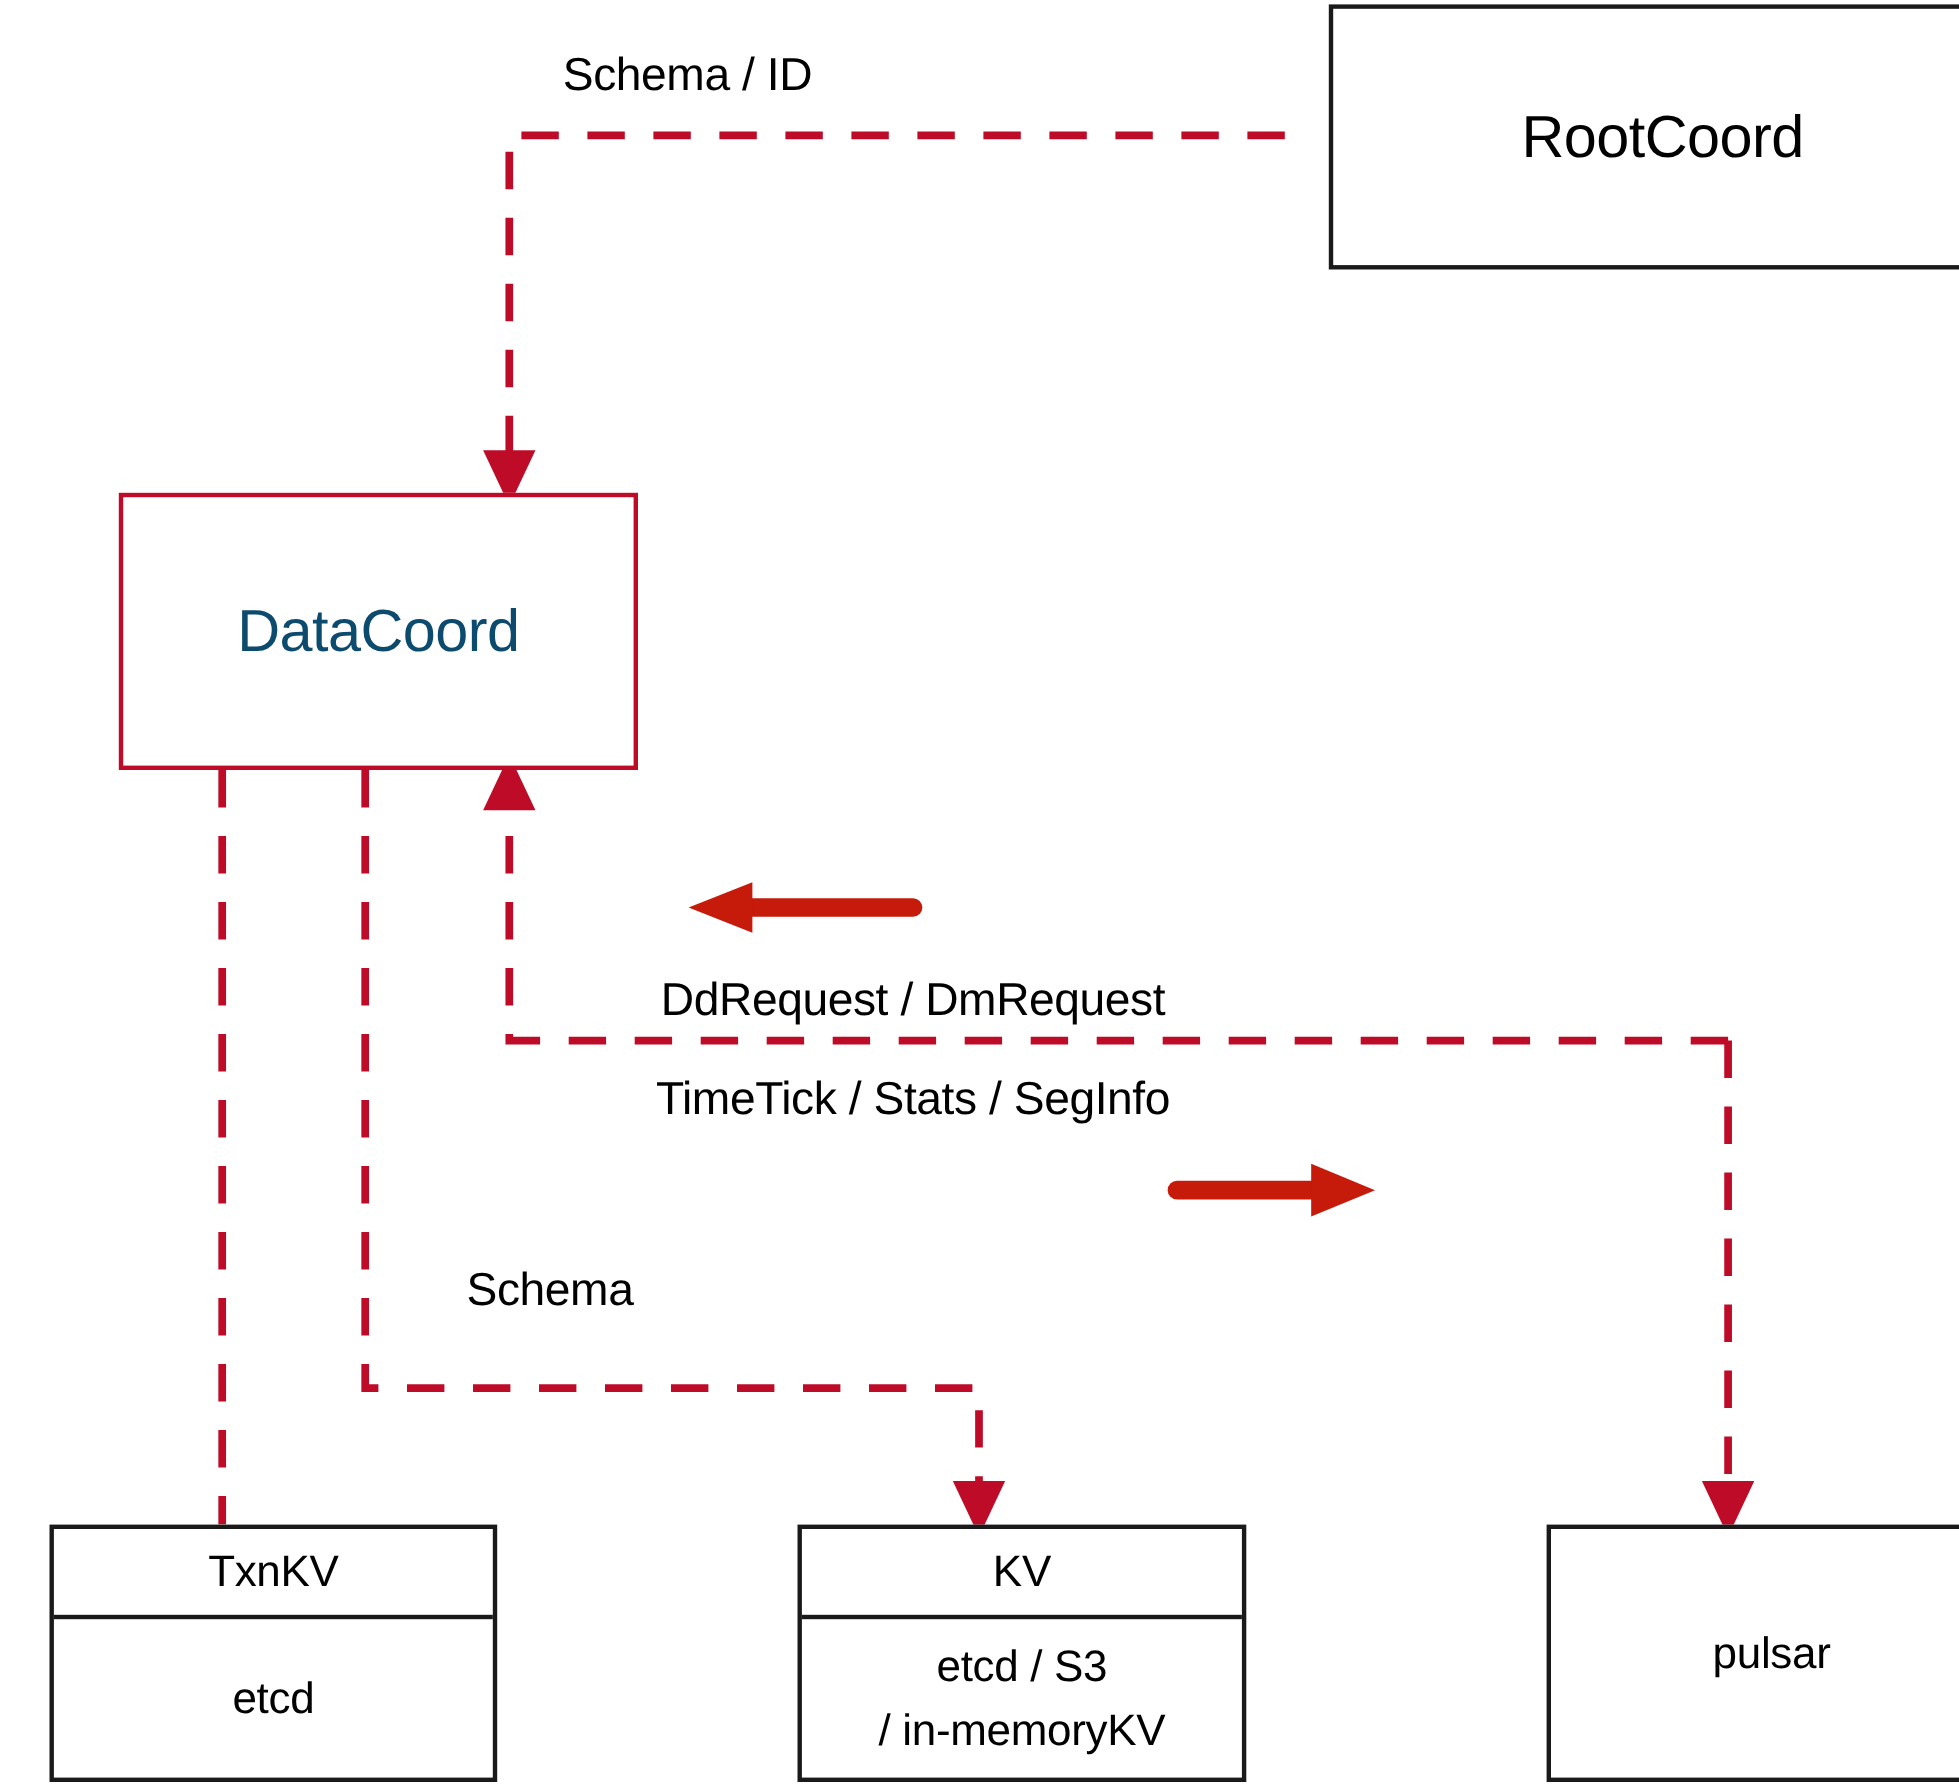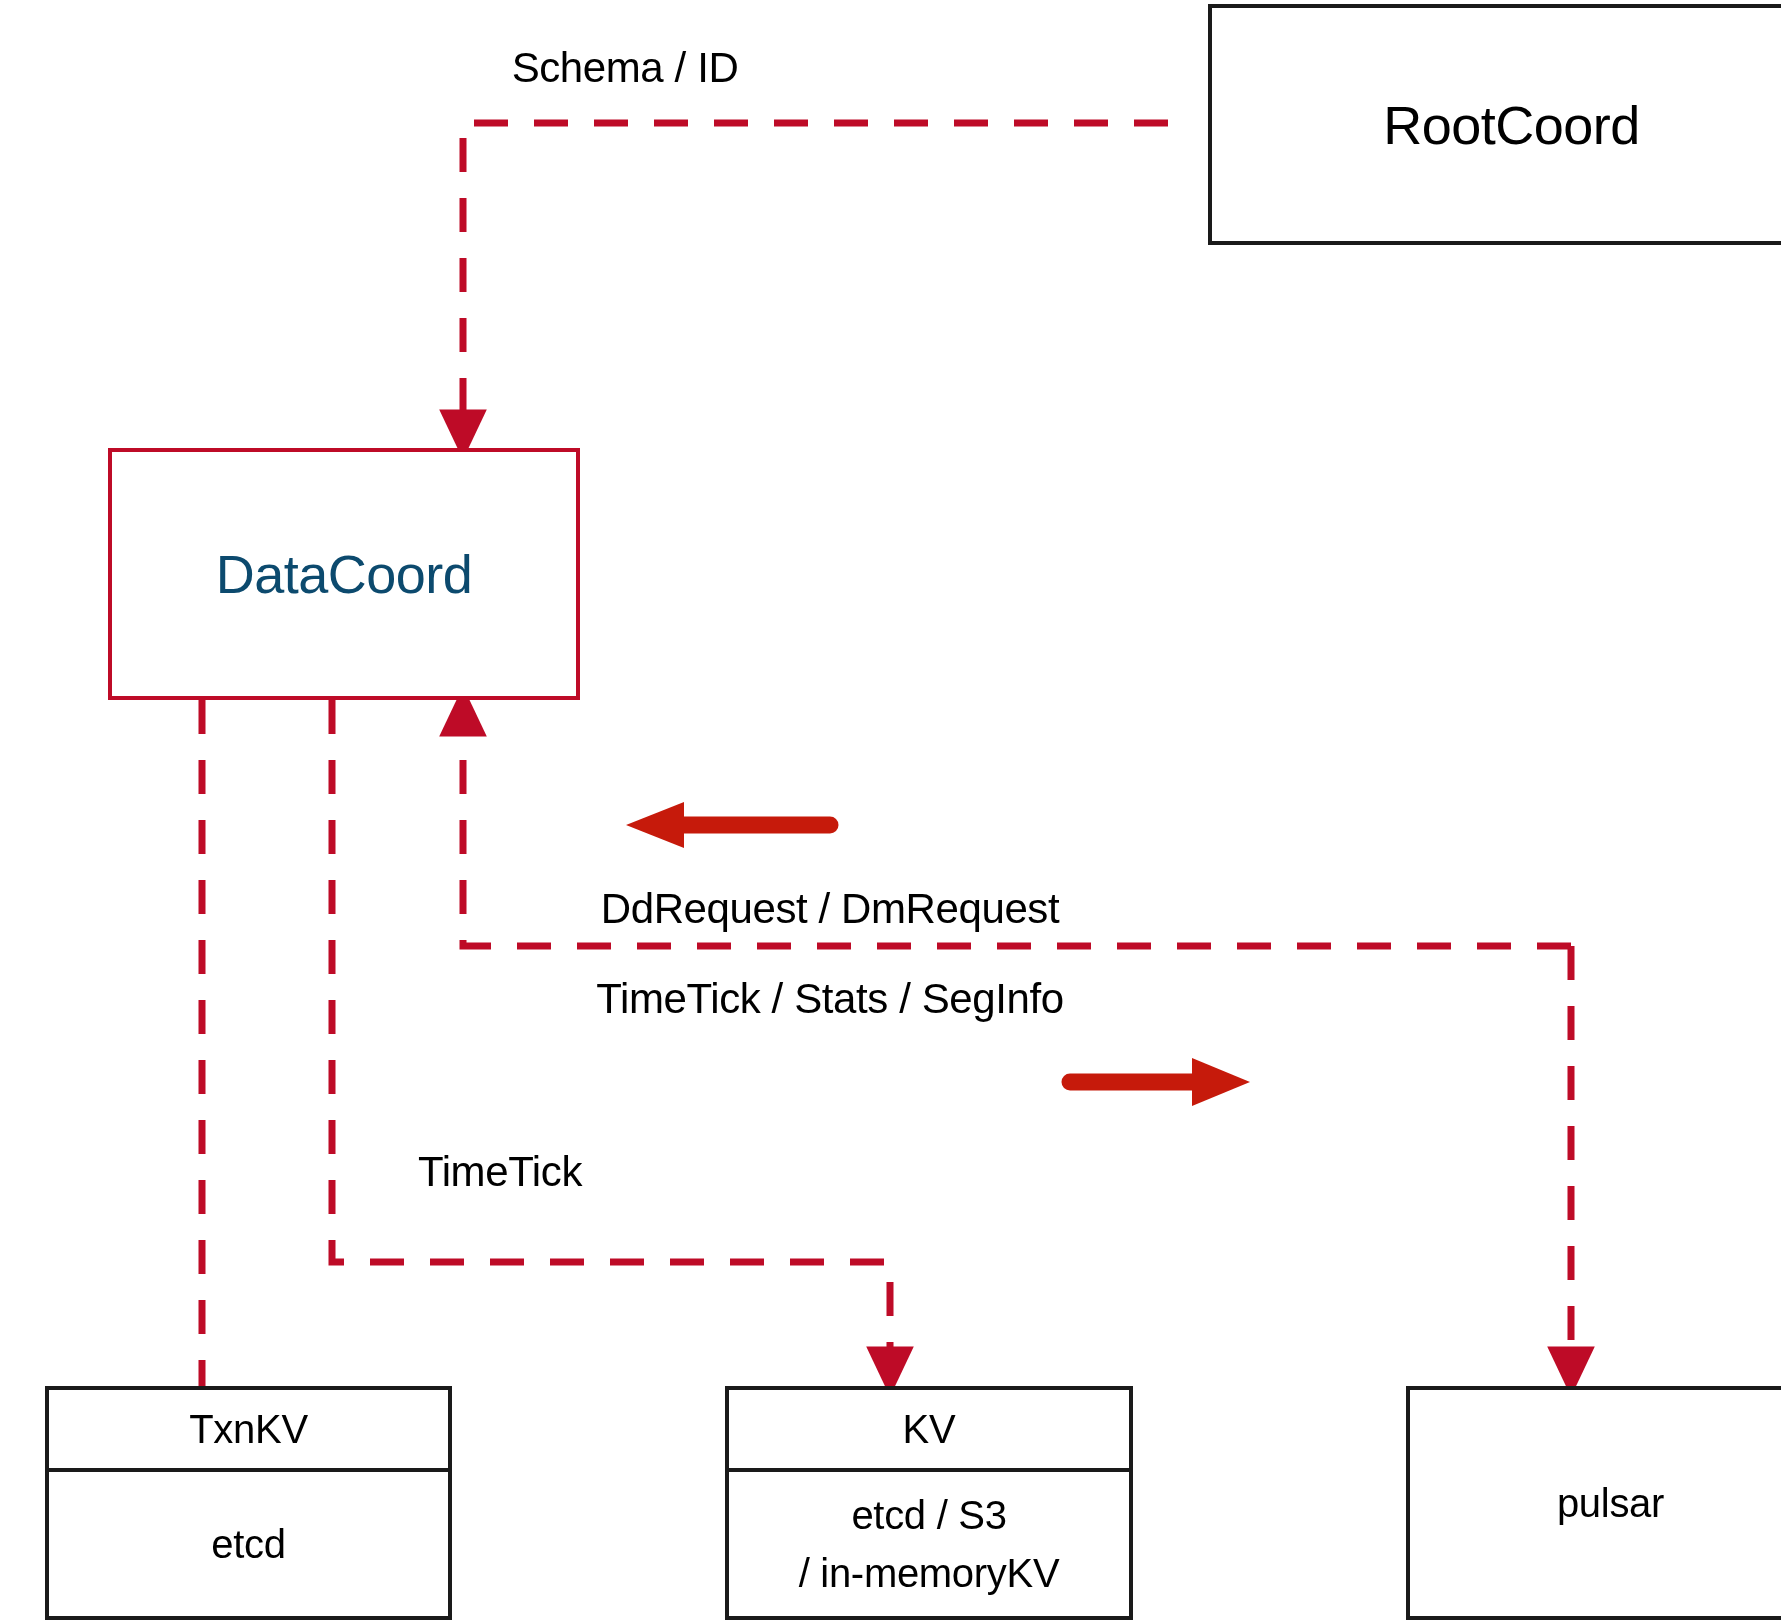--- a/index.html
+++ b/index.html
@@ -140,21 +140,21 @@
       <path d="M1250,1082 L1192,1058 L1192,1106 z" fill="#C61A0B"></path>
     </g>
   </svg>
 
   <div class="edge-label" style="left:625px; top:44px;">Schema / ID</div>
 
   <div class="edge-label" style="left:830px; top:885px;">DdRequest / DmRequest</div>
 
   <div class="edge-label" style="left:830px; top:975px;">TimeTick / Stats / SegInfo</div>
 
-  <div class="edge-label" style="left:500px; top:1148px;">TimeTick</div>
+  <div class="edge-label" style="left:500px; top:1148px;">Schema</div>
 
   <div class="node-box plain-box" style="left:1168px; top:4px; width:607px; height:241px;">
     <span class="node-title-plain">RootCoord</span>
   </div>
 
   <div class="node-box accent-box" style="left:68px; top:448px; width:472px; height:252px;">
     <span class="node-title-accent">DataCoord</span>
   </div>
 
   <div class="node-box split-box" style="left:5px; top:1386px; width:407px; height:234px;">

